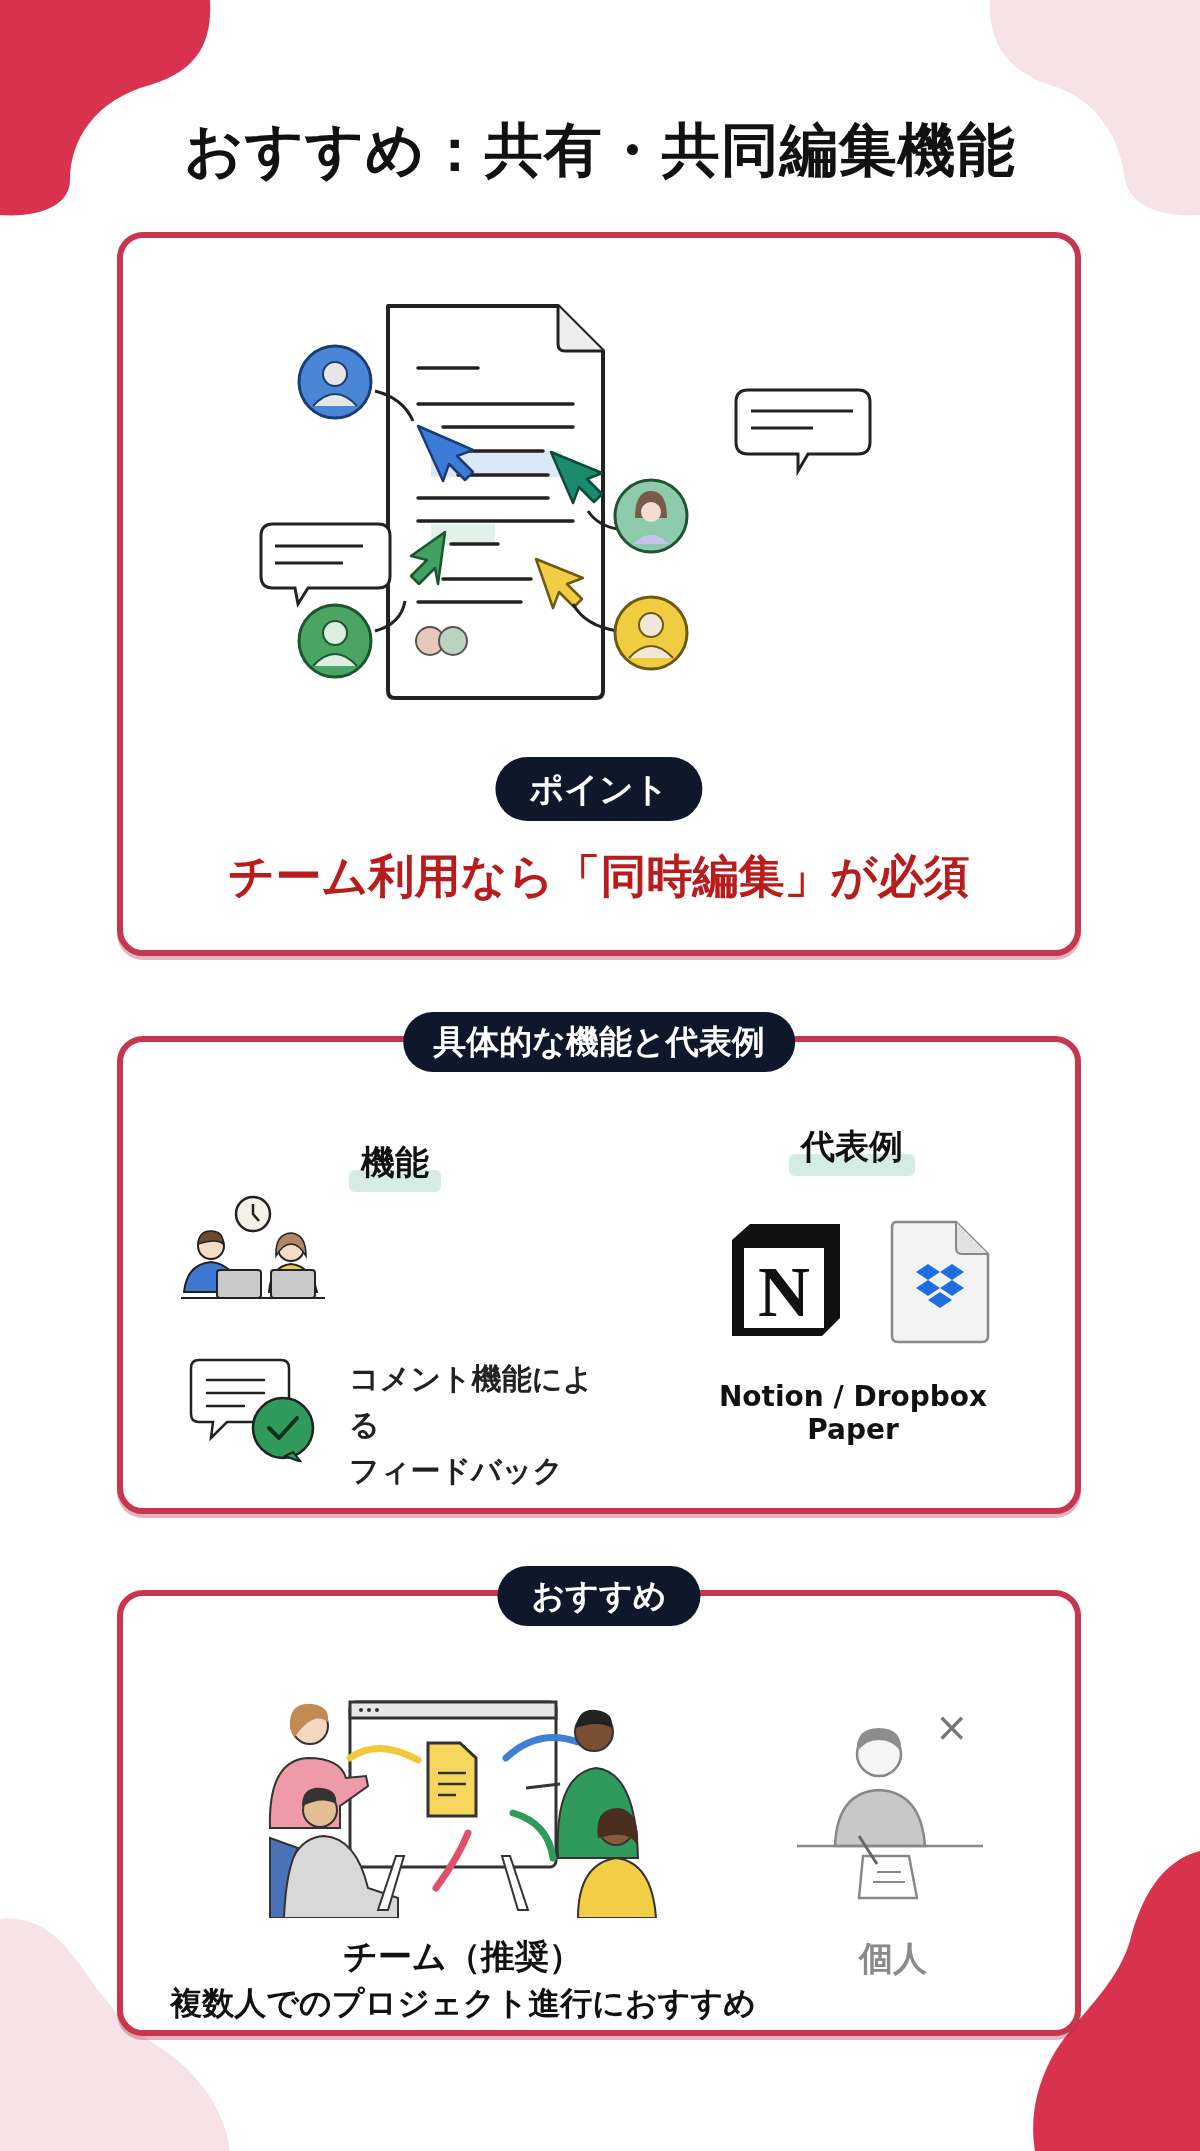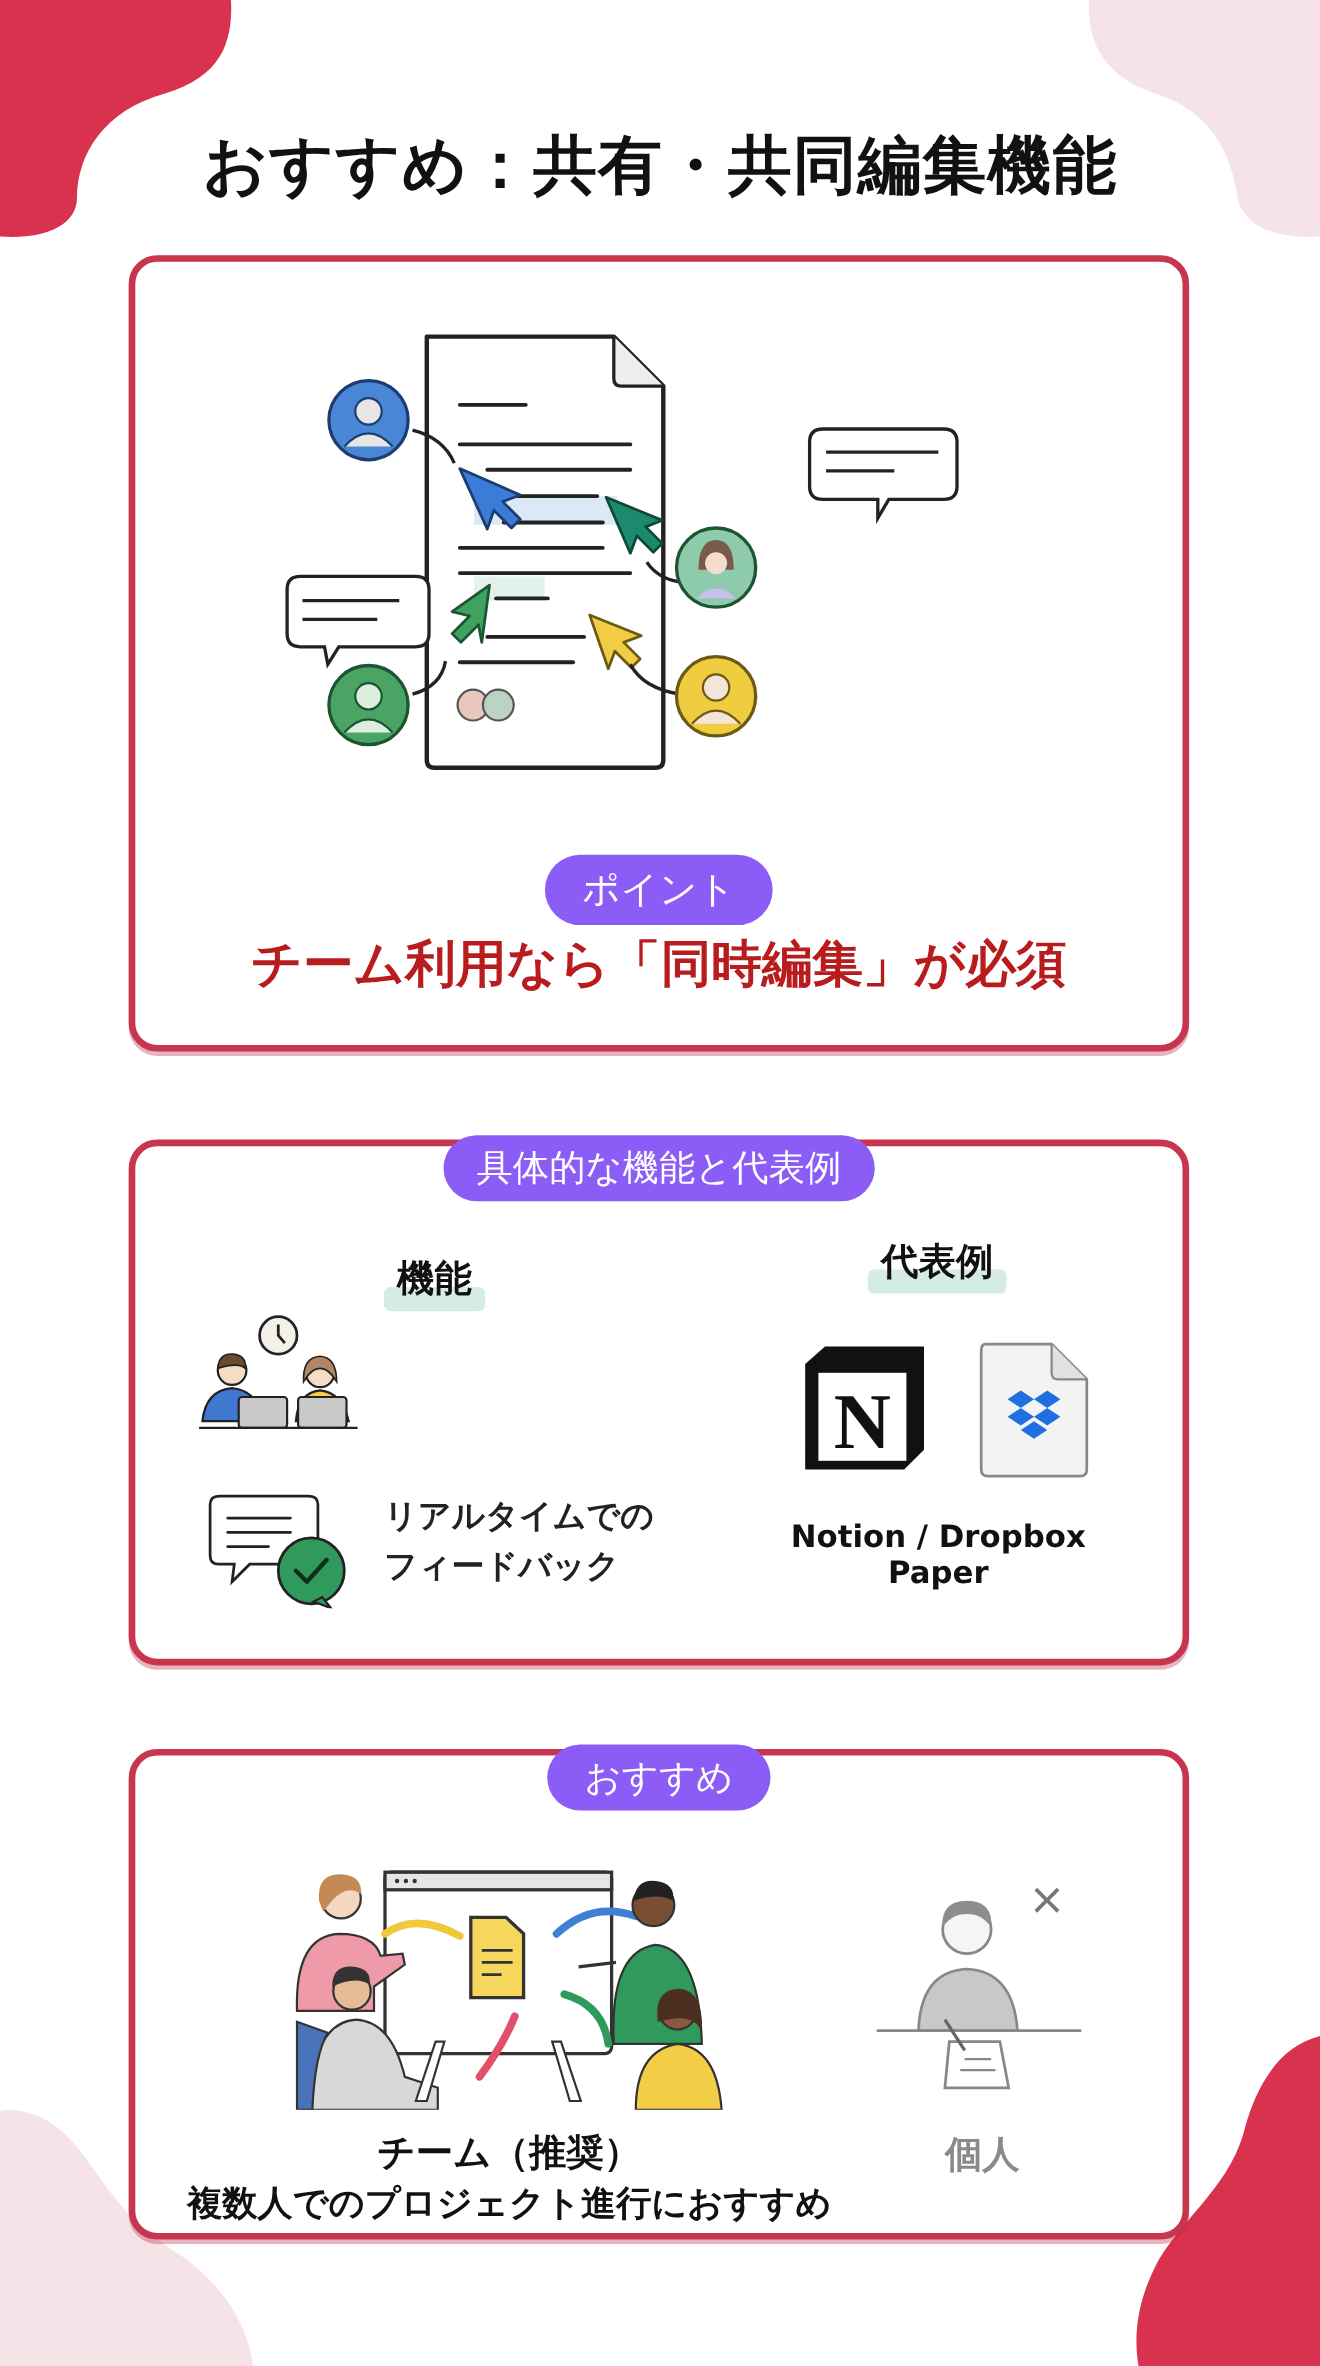--- a/index.html
+++ b/index.html
@@ -14,22 +14,22 @@
     position: absolute; left: 0; width: 1200px; top: 112px; text-align: center;
     font-size: 58px; font-weight: bold; letter-spacing: 1px; color: #111;
   }
   .card {
     position: absolute; left: 117px; width: 964px; box-sizing: border-box;
     border: 6px solid #c8354f; border-radius: 26px; background: #fff;
     box-shadow: 0 4px 0 rgba(180,40,70,0.35);
   }
   .pill {
     position: absolute; left: 50%; transform: translateX(-50%);
-    background: #8b5cf6; color: #fff; font-weight: normal; border-radius: 34px;
-    white-space: nowrap; text-align: center; margin-top: 20px;
+    background: #0f172a; color: #fff; font-weight: bold; border-radius: 34px;
+    white-space: nowrap; text-align: center;
   }
   .abs { position: absolute; }
   .subhead {
     position: absolute; font-size: 34px; font-weight: bold; text-align: center;
   }
   .subhead .hl {
     position: absolute; left: -12px; right: -12px; bottom: -6px; height: 22px;
     background: #d4ece3; border-radius: 6px; z-index: 0;
   }
   .subhead span.t { position: relative; z-index: 1; }
@@ -159,21 +159,21 @@
       <g stroke="#222" stroke-width="2.5" stroke-linecap="round">
         <line x1="18" y1="28" x2="75" y2="28"></line>
         <line x1="18" y1="41" x2="75" y2="41"></line>
         <line x1="18" y1="54" x2="55" y2="54"></line>
       </g>
       <circle cx="94" cy="76" r="30" fill="#2f9a5c" stroke="#222" stroke-width="2.5"></circle>
       <path d="M104 100 L112 110 L96 104 Z" fill="#2f9a5c" stroke="#222" stroke-width="2"></path>
       <path d="M80 76 L90 86 L108 66" fill="none" stroke="#10301c" stroke-width="4" stroke-linecap="round" stroke-linejoin="round"></path>
     </svg>
     <div class="feat-text" style="left:170px;top:4px;">
-      <div>リアルタイムでの</div>
+      <div>コメント機能による</div>
       <div>フィードバック</div>
     </div>
   </div>
 
   <svg class="abs" style="left:603px;top:176px" width="120" height="124" viewBox="0 0 120 124">
     <path d="M6 22 L24 6 H114 V100 L96 118 H6 Z" fill="#111"></path>
     <rect x="18" y="30" width="80" height="80" fill="#fff"></rect>
     <text x="58" y="98" text-anchor="middle" font-family="Liberation Serif, serif" font-size="72" font-weight="bold" fill="#111">N</text>
   </svg>
   <svg class="abs" style="left:765px;top:176px" width="104" height="128" viewBox="0 0 104 128">

